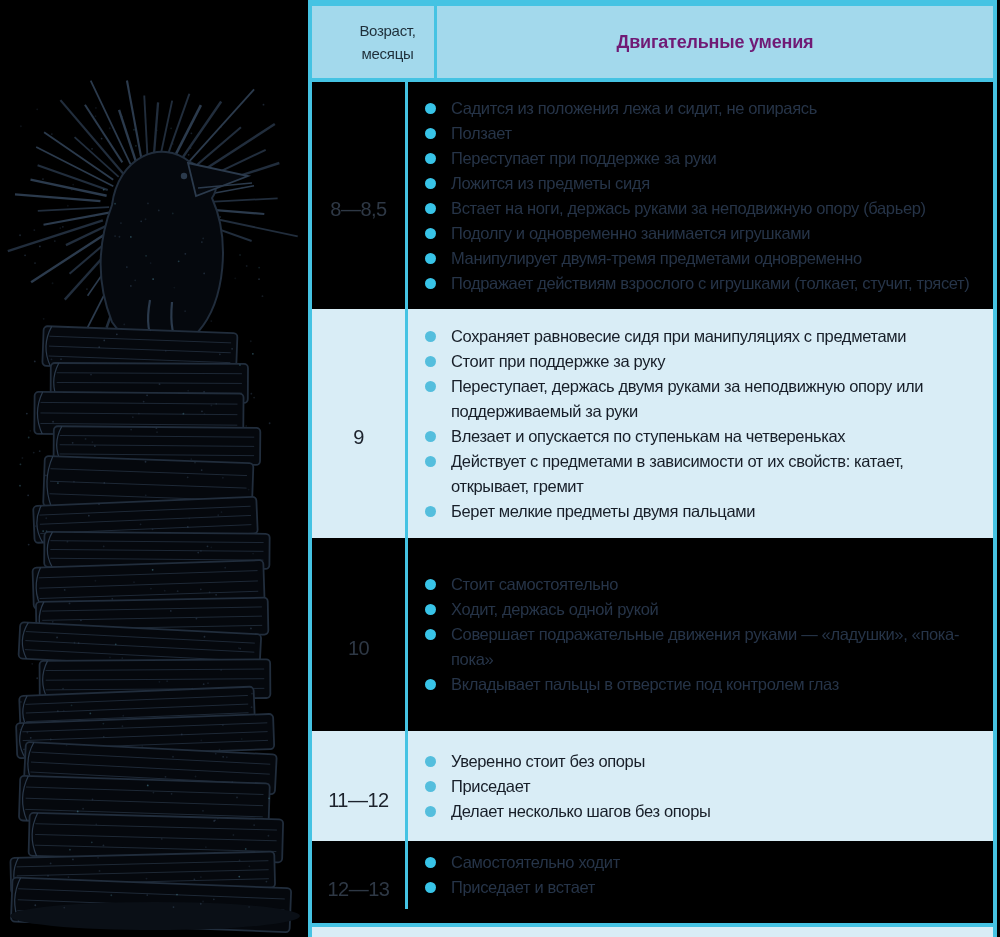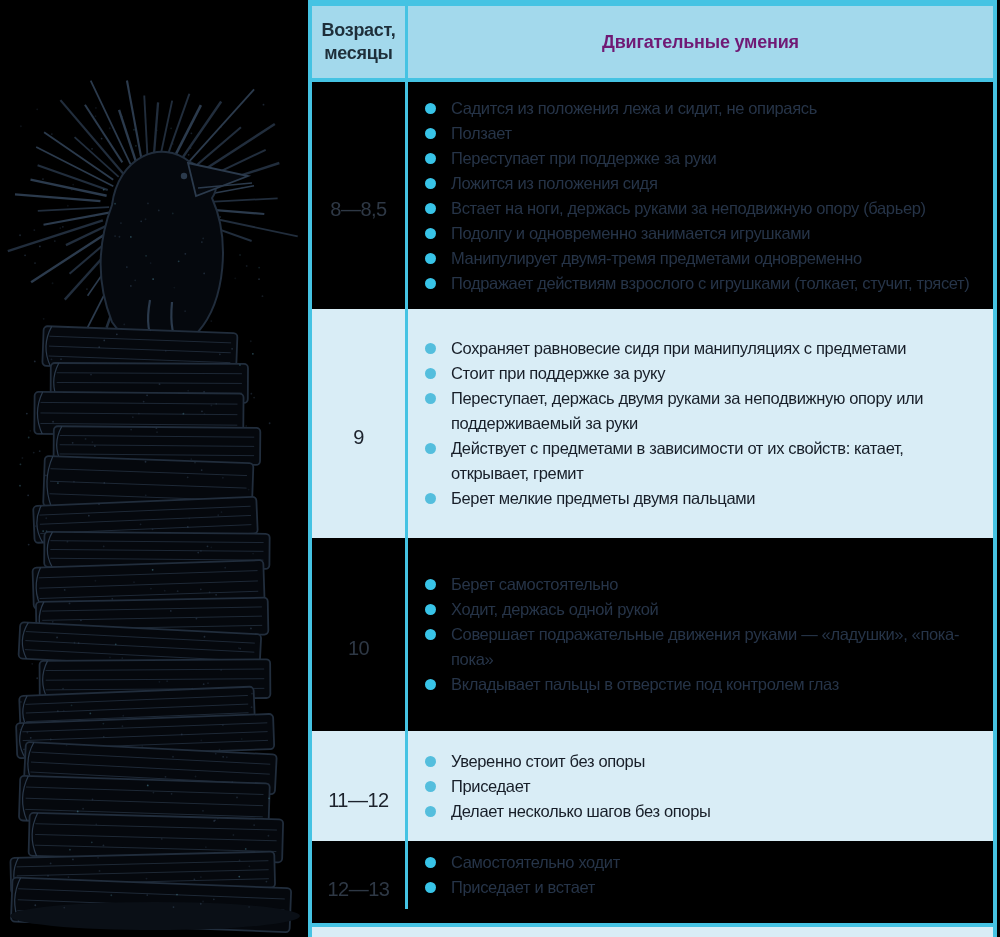--- a/index.html
+++ b/index.html
@@ -15,22 +15,22 @@
     border-top:6px solid var(--cyan);
     border-left:4px solid var(--cyan);
     border-right:4px solid var(--cyan);
   }
   .thead{
     height:72px;flex:0 0 72px;background:var(--header-bg);
     border-bottom:4px solid var(--cyan);display:flex;
   }
   .th-age{
     width:93px;flex:0 0 93px;display:flex;align-items:center;justify-content:center;
-    font-weight:700;font-size:18px;line-height:23px;color:#1e2f3a;
-    text-align:center;white-space:pre-line;letter-spacing:-0.3px;
+    font-weight:400;font-size:15px;line-height:23px;color:#1e2f3a;
+    text-align:center;white-space:pre-line;letter-spacing:-0.3px;padding-left:29px;
   }
   .vdiv{width:3px;flex:0 0 3px;background:var(--cyan);}
   .th-skills{
     flex:1;display:flex;align-items:center;justify-content:center;
     font-weight:700;font-size:18px;color:#701a75;letter-spacing:-0.2px;
   }
   .row{display:flex;}
   .row.dark{background:#000;}
   .row.light{background:var(--light-bg);}
   .age-cell{
@@ -505,43 +505,44 @@
       <div class="th-skills">Двигательные умения</div>
     </div>
     <div id="rows">
         <div class="row dark" style="height: 227px;">
           <div class="age-cell">8—8,5</div>
           <div class="vdiv"></div>
           <ul class="items">
             <li>Садится из положения лежа и сидит, не опираясь</li>
             <li>Ползает</li>
             <li>Переступает при поддержке за руки</li>
-            <li>Ложится из положения сидя</li>
+            <li>Ложится из предметы сидя</li>
             <li>Встает на ноги, держась руками за неподвижную опору (барьер)</li>
             <li>Подолгу и одновременно занимается игрушками</li>
             <li>Манипулирует двумя-тремя предметами одновременно</li>
             <li>Подражает действиям взрослого с игрушками (толкает, стучит, трясет)</li>
           </ul>
         </div>
         <div class="row light" style="height: 229px;">
           <div class="age-cell">9</div>
           <div class="vdiv"></div>
           <ul class="items">
             <li>Сохраняет равновесие сидя при манипуляциях с предметами</li>
             <li>Стоит при поддержке за руку</li>
             <li>Переступает, держась двумя руками за неподвижную опору или поддерживаемый за руки</li>
+            <li>Влезает и опускается по ступенькам на четвереньках</li>
             <li>Действует с предметами в зависимости от их свойств: катает, открывает, гремит</li>
             <li>Берет мелкие предметы двумя пальцами</li>
           </ul>
         </div>
         <div class="row dark" style="height: 193px;">
           <div class="age-cell">10</div>
           <div class="vdiv"></div>
           <ul class="items">
-            <li>Берет самостоятельно</li>
+            <li>Стоит самостоятельно</li>
             <li>Ходит, держась одной рукой</li>
             <li>Совершает подражательные движения руками — «ладушки», «пока-пока»</li>
             <li>Вкладывает пальцы в отверстие под контролем глаз</li>
           </ul>
         </div>
         <div class="row light" style="height: 110px;">
           <div class="age-cell">11—12</div>
           <div class="vdiv"></div>
           <ul class="items">
             <li>Уверенно стоит без опоры</li>

